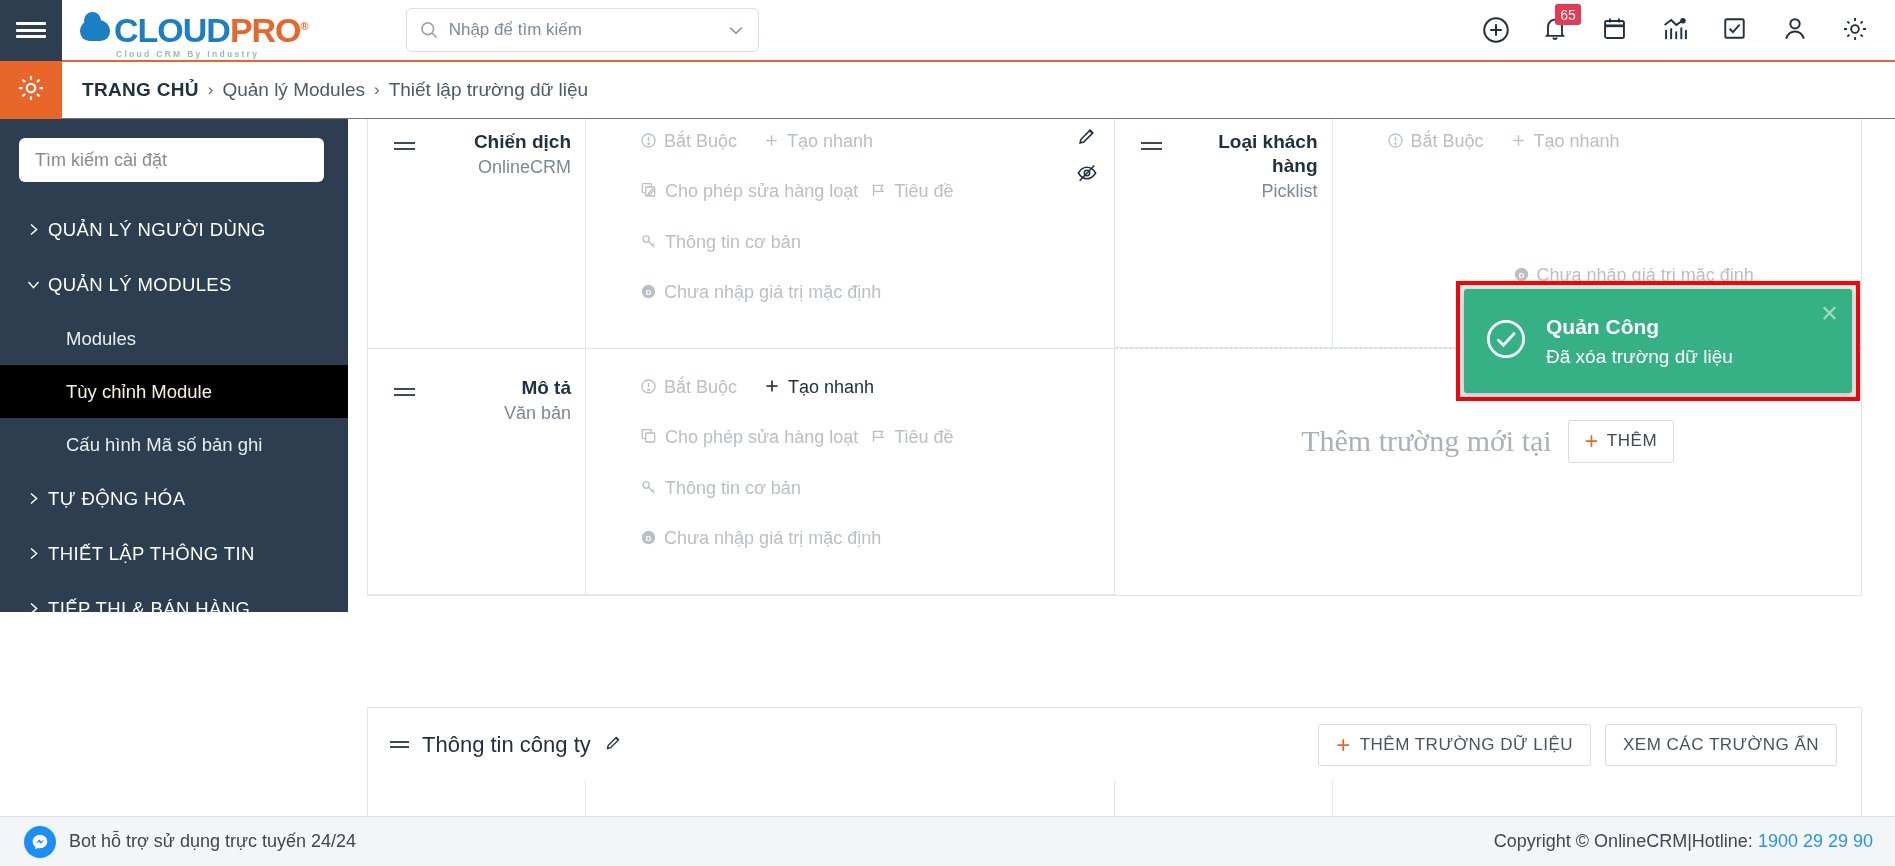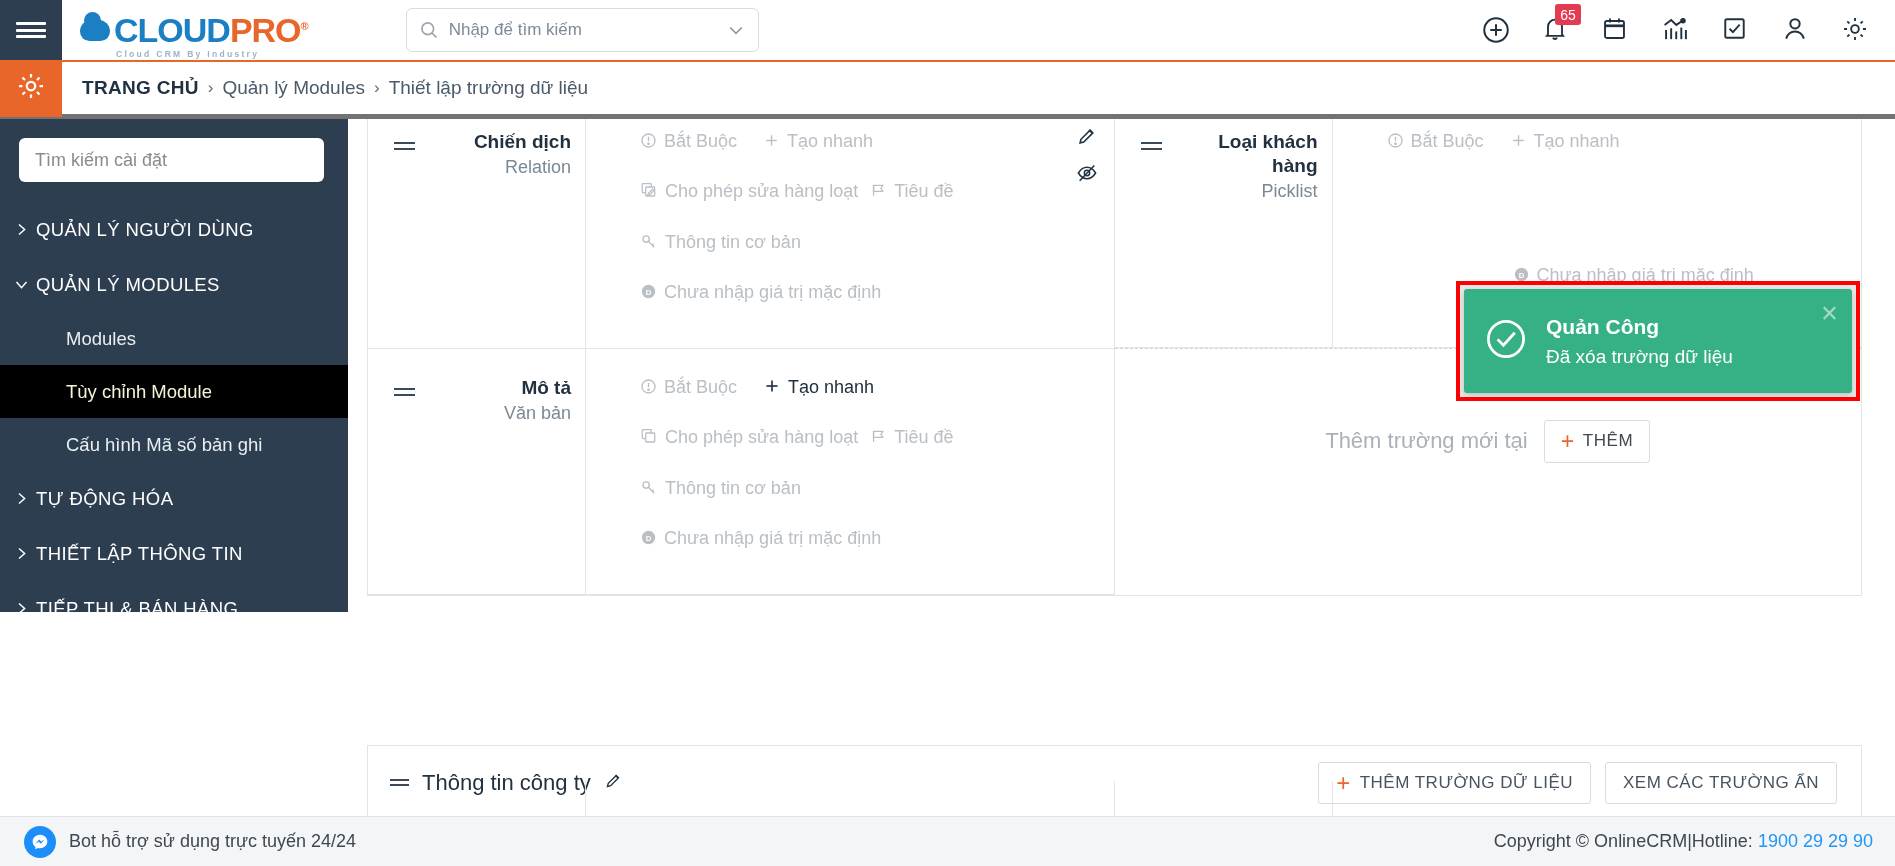--- a/index.html
+++ b/index.html
@@ -57,21 +57,21 @@
   .badge {
     position: absolute; top: -11px; left: 14px; min-width: 26px; height: 21px;
     background: #e23b52; color: #fff; border-radius: 3px; font-size: 14px;
     display: flex; align-items: center; justify-content: center; padding: 0 4px; font-weight: 500;
   }
 
   
   .crumbrow {
     position: absolute; top: 62px; left: 0; width: 1895px; height: 57px;
     display: flex; align-items: center; background:#fff;
-    border-bottom: 5px solid #737373;
+    border-bottom: 1px solid #737373;
   }
   .gear-cell {
     width: 62px; height: 57px; background: #e8662a; flex: 0 0 62px;
     display: flex; align-items: center; justify-content: center; cursor: pointer;
   }
   .crumbs { display: flex; align-items: center; padding-left: 20px; gap: 9px; font-size: 19px;}
   .crumb-home { color: #22313f; font-weight: 700; letter-spacing: .3px; cursor:pointer;}
   .crumb-sep { color: #5b6b7a; font-size: 17px; }
   .crumb { color: #4a5a68; cursor: pointer; }
 
@@ -84,21 +84,21 @@
     margin: 19px 24px 0 19px; height: 44px; background: #fff; border-radius: 6px;
     display: flex; align-items: center; padding: 0 16px;
   }
   .side-search input {
     border: none; outline: none; width: 100%; font-size: 18px; color: #555;
     font-family: "Liberation Sans", sans-serif; background: transparent;
   }
   .side-search input::placeholder { color: #8a8a8a; }
   .side-nav { margin-top: 20px; }
   .side-group {
-    display: flex; align-items: center; height: 55px; padding-left: 14px;
+    display: flex; align-items: center; height: 55px; padding-left: 26px;
     color: #ffffff; font-size: 18.5px; letter-spacing: .4px; cursor: pointer;
   }
   .side-group .ch { width: 22px; flex: 0 0 22px; display:flex; align-items:center;}
   .side-sub {
     height: 53px; display: flex; align-items: center; padding-left: 66px;
     color: #e9eef2; font-size: 18.5px; cursor: pointer;
   }
   .side-sub.active { background: #000000; color: #f7f3d8; }
 
   
@@ -137,32 +137,32 @@
   .card-actions {
     position: absolute; right: 16px; top: 22px; display: flex;
     flex-direction: column; align-items: center; gap: 11px;
   }
   .card-actions .act { cursor: pointer; color: #22313f; }
 
   .addzone {
     border-top: 1px dashed #cfd4d9; min-height: 185px;
     display: flex; align-items: center; justify-content: center; gap: 16px;
   }
-  .addzone-label { font-size: 22px; color: #aab1b8; }
+  .addzone-label { font-size: 30px; color: #aab1b8; font-family: Liberation Serif, serif; }
   .btn-add {
     display: inline-flex; align-items: center; gap: 8px; border: 1px solid #d7dbdf;
     background: #fff; border-radius: 3px; padding: 9px 16px; cursor: pointer;
     font-size: 17px; letter-spacing: .6px; color: #3d4852;
   }
   .btn-add .plus { color: #e8662a; font-size: 23px; line-height: 1; }
 
   .blockhdr {
     position: absolute; left: 19px; top: 588px; width: 1495px; height: 74px;
     border: 1px solid #e2e5e8; border-bottom: none; background: #fff;
-    display: flex; align-items: center; padding: 0 24px 0 22px; margin-top: 38px;
+    display: flex; align-items: center; padding: 0 24px 0 22px;
   }
   .blockhdr-title { display: flex; align-items: center; gap: 13px; font-size: 22px; color: #22313f; }
   .blockhdr-title .bh-handle span { display:block; width:19px; height:2px; background:#3a4a58; margin:3.5px 0;}
   .blockhdr-actions { margin-left: auto; display: flex; gap: 14px; }
   .btn-outline {
     display: inline-flex; align-items: center; gap: 9px; border: 1px solid #d7dbdf;
     background: #fff; border-radius: 3px; padding: 10px 17px; cursor: pointer;
     font-size: 17px; letter-spacing: .5px; color: #475460;
   }
   .btn-outline .plus { color: #e8662a; font-size: 24px; line-height: .8; }
@@ -403,21 +403,21 @@
       <div class="col left">
 
         <div class="fieldcard">
           <div class="fc-name">
             <span class="drag-handle">
                 <span></span>
                 <span></span>
               </span>
             <span class="fc-labels">
               <div class="fc-title">Chiến dịch</div>
-              <div class="fc-type">Relation</div>
+              <div class="fc-type">OnlineCRM</div>
             </span>
           </div>
           <div class="fc-props">
             <div class="proprow">
               <span class="prop">
                 <span class="pico">
                   <svg width="17" height="17" viewBox="0 0 24 24" fill="none" stroke="#b9bfc5" stroke-width="1.9">
                       <circle cx="12" cy="12" r="9.2"></circle>
                       <line x1="12" y1="6.8" x2="12" y2="13"></line>
                       <circle cx="12" cy="16.6" r=".9" fill="#b9bfc5"></circle>

